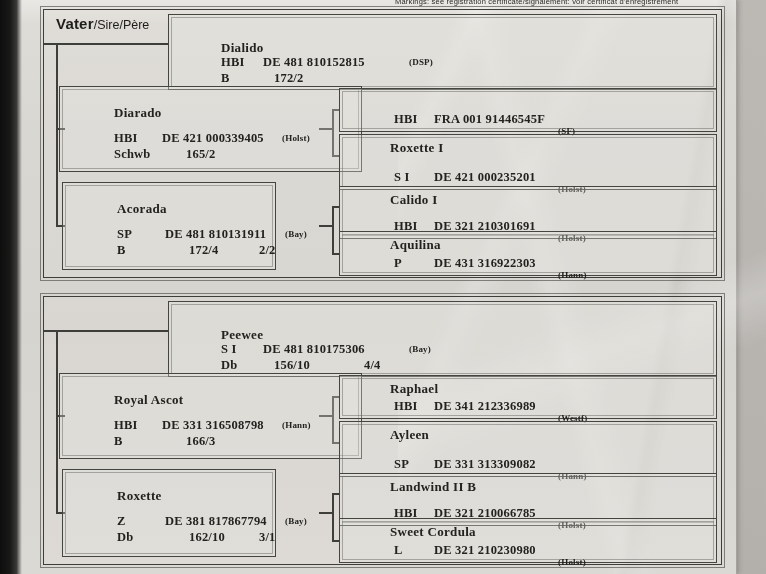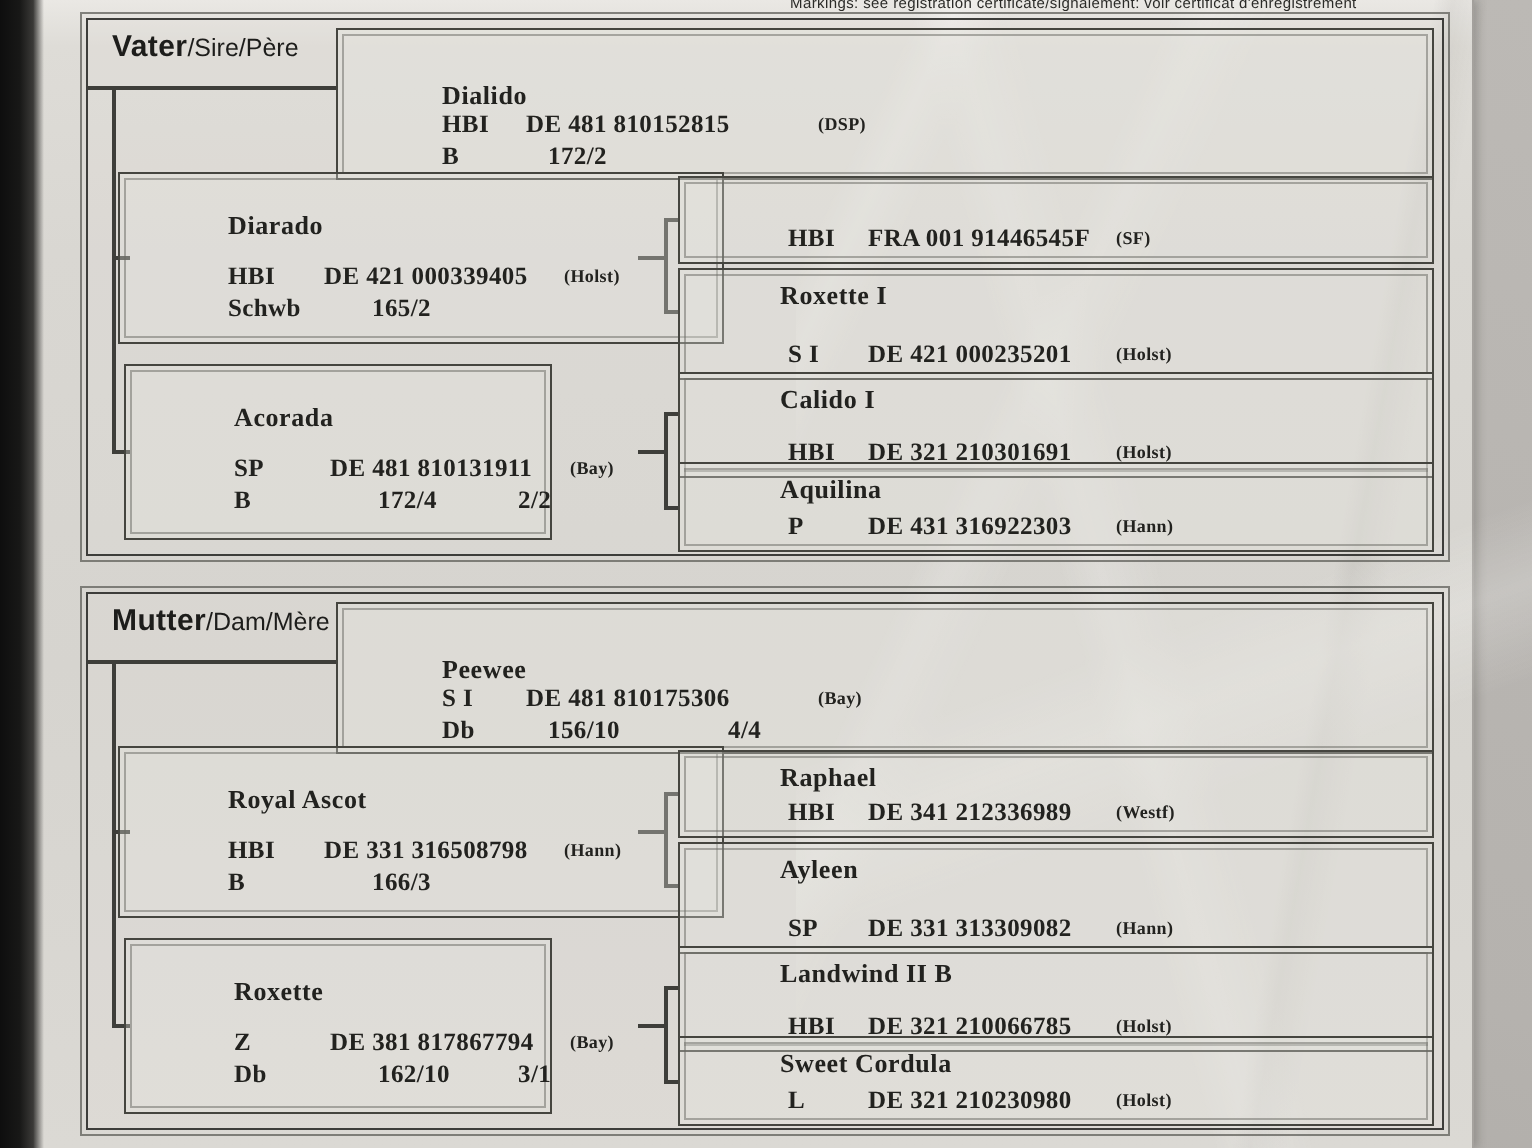--- a/index.html
+++ b/index.html
@@ -64,21 +64,21 @@
         font:700 12.5px "Liberation Serif", serif; letter-spacing:.2px; white-space:nowrap; }
   .row span{ position:absolute; }
   .row .bg{ font-size:9px; top:2px; }
   .main-node .r1{ top:40px; } .main-node .r2{ top:56px; }
   .main-node .r1 .a{ left:52px; } .main-node .r1 .b{ left:94px; }  .main-node .r1 .bg{ left:240px; }
   .main-node .r2 .a{ left:52px; } .main-node .r2 .b{ left:105px; } .main-node .r2 .c{ left:195px; }
   .pnode .r1{ top:44px; } .pnode .r2{ top:60px; }
   .pnode .r1 .a{ left:54px; } .pnode .r1 .b{ left:102px; } .pnode .r1 .bg{ left:222px; }
   .pnode .r2 .a{ left:54px; } .pnode .r2 .b{ left:126px; } .pnode .r2 .c{ left:196px; }
   .gp .r1{ bottom:3px; }
-  .gp .r1 .a{ left:54px; } .gp .r1 .b{ left:94px; } .gp .r1 .bg{ left:218px; }
+  .gp .r1 .a{ left:54px; } .gp .r1 .b{ left:94px; } .gp .r1 .bg{ left:218px;margin-top:12px; }
 </style>
 </head>
 <body>
 
 <div class="canvas">
   <div class="paper"></div>
   <div class="backdrop-left"></div>
   <div class="sheen"></div>
   <div class="top-note">Markings: see registration certificate/signalement: voir certificat d'enregistrement</div>
 
@@ -165,21 +165,20 @@
       <div class="row r1">
         <span class="a">P</span>
         <span class="b">DE 431 316922303</span>
         <span class="bg">(Hann)</span>
       </div>
     </div>
   </div>
 
   <div class="sec" id="sec-dam">
     <div class="sec-frame"></div>
-    <div class="sec-heading"><span class="h1">Mutter</span><span class="h2">/Dam/Mère</span></div>
 
     <div class="ln ln-h"></div>
     <div class="ln ln-v"></div>
     <div class="ln ln-s1"></div>
     <div class="ln ln-s2"></div>
     <div class="br br1"></div>
     <div class="bs bs1"></div>
     <div class="br br2"></div>
     <div class="bs bs2"></div>
 

